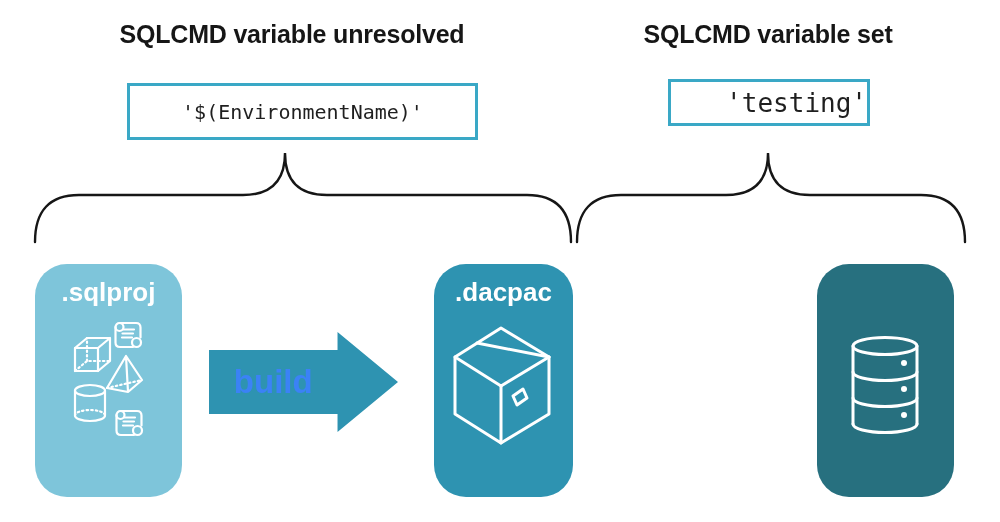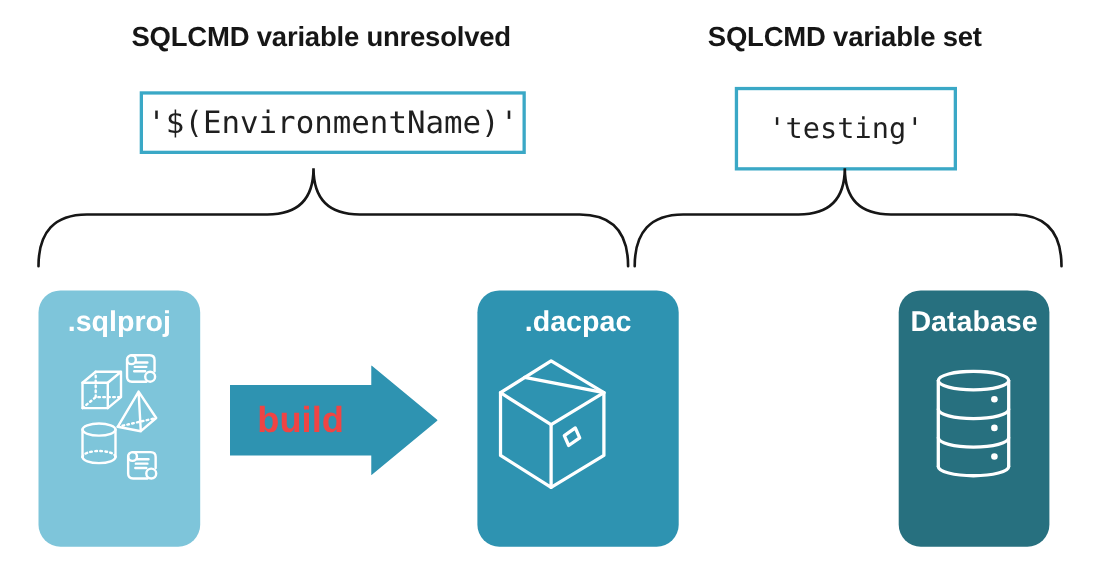--- a/index.html
+++ b/index.html
@@ -25,37 +25,37 @@
   #heading-right { left:568px; top:20px; width:400px; }
 
   .codebox {
     position:absolute;
     box-sizing:border-box;
     border:3px solid #3aa8c6;
     background:#ffffff;
     display:flex; align-items:center; justify-content:center;
   }
   #codebox-left  { left:127px; top:83px; width:351px; height:57px; }
-  #codebox-right { left:668px; top:79px; width:202px; height:76px; }
+  #codebox-right { left:668px; top:79px; width:202px; height:47px;justify-content:flex-end; }
   .code {
     font-family:"DejaVu Sans Mono", monospace;
     color:#1f1f1f;
     white-space:pre;
   }
-  #codebox-left  .code { font-size:28px; }
+  #codebox-left  .code { font-size:20px; }
   #codebox-right .code { font-size:26px; }
 
   .brace { position:absolute; top:148px; }
   #brace-left  { left:33px; }
   #brace-right { left:575px; }
 
   .card {
     position:absolute;
     top:264px; height:233px;
-    border-radius:20px;
+    border-radius:32px;
   }
   #card-sqlproj  { left:35px;  width:147px; background:#7ec5da; }
   #card-dacpac   { left:434px; width:139px; background:#2e93b1; }
   #card-database { left:817px; width:137px; background:#27707f; }
   .card-label {
     position:absolute; top:13px; left:0; width:100%;
     text-align:center;
     font-size:26px; font-weight:700; color:#ffffff;
   }
   .card-icon { position:absolute; }
@@ -68,21 +68,21 @@
   #arrow-deploy { left:600px; width:188px; }
   .arrow-shape {
     position:absolute; inset:0;
     clip-path: polygon(0 18%, 68% 18%, 68% 0, 100% 50%, 68% 100%, 68% 82%, 0 82%);
   }
   #arrow-build  .arrow-shape { background:#2e93b1; }
   #arrow-deploy .arrow-shape { background:#27707f; }
   .arrow-label {
     position:absolute; left:0; top:0; bottom:0; width:68%;
     display:flex; align-items:center; justify-content:center;
-    font-size:33px; font-weight:700; color:#ef4444;
+    font-size:33px; font-weight:700; color:#3b82f6;
   }
 </style>
 </head>
 <body>
 
 <div class="canvas">
 
   <div class="heading" id="heading-right">SQLCMD variable set</div>
   <div class="heading" id="heading-left">SQLCMD variable unresolved</div>
 
@@ -134,36 +134,35 @@
         </g>
       </g>
     </svg>
   </div>
 
   <div class="arrow" id="arrow-build">
     <div class="arrow-shape" style="background-color: rgb(46, 147, 177);"></div>
     <span class="arrow-label">build</span>
   </div>
 
-  <div class="card" id="card-dacpac" style="background-color: rgb(46, 147, 177); padding-left: 44px;">
+  <div class="card" id="card-dacpac" style="background-color: rgb(46, 147, 177);">
     <div class="card-label">.dacpac</div>
     <svg class="card-icon" width="100" height="120" viewBox="0 0 100 120">
       <g fill="none" stroke="#ffffff" stroke-width="3" stroke-linejoin="round" stroke-linecap="round">
         <path d="M48,2 L96,31 L48,60 L2,31 Z"></path>
         <path d="M2,31 V88 L48,117 V60"></path>
         <path d="M96,31 V88 L48,117"></path>
         <path d="M24,17 L96,31"></path>
         <path d="M60,70 L70,63 L74,72 L64,79 Z"></path>
       </g>
     </svg>
   </div>
 
 
   <div class="card" id="card-database" style="background-color: rgb(39, 112, 127);">
-    <div class="card-label">Database</div>
     <svg class="card-icon" width="70" height="100" viewBox="0 0 70 100">
       <g fill="none" stroke="#ffffff" stroke-width="3" stroke-linejoin="round" stroke-linecap="round">
         <ellipse cx="35" cy="10" rx="32" ry="8.5"></ellipse>
         <path d="M3,10 V88 M67,10 V88"></path>
         <path d="M3,88 A32,8.5 0 0 0 67,88"></path>
         <path d="M3,36 A32,8.5 0 0 0 67,36"></path>
         <path d="M3,62 A32,8.5 0 0 0 67,62"></path>
       </g>
       <g fill="#ffffff" stroke="none">
         <circle cx="54" cy="27" r="3"></circle>

